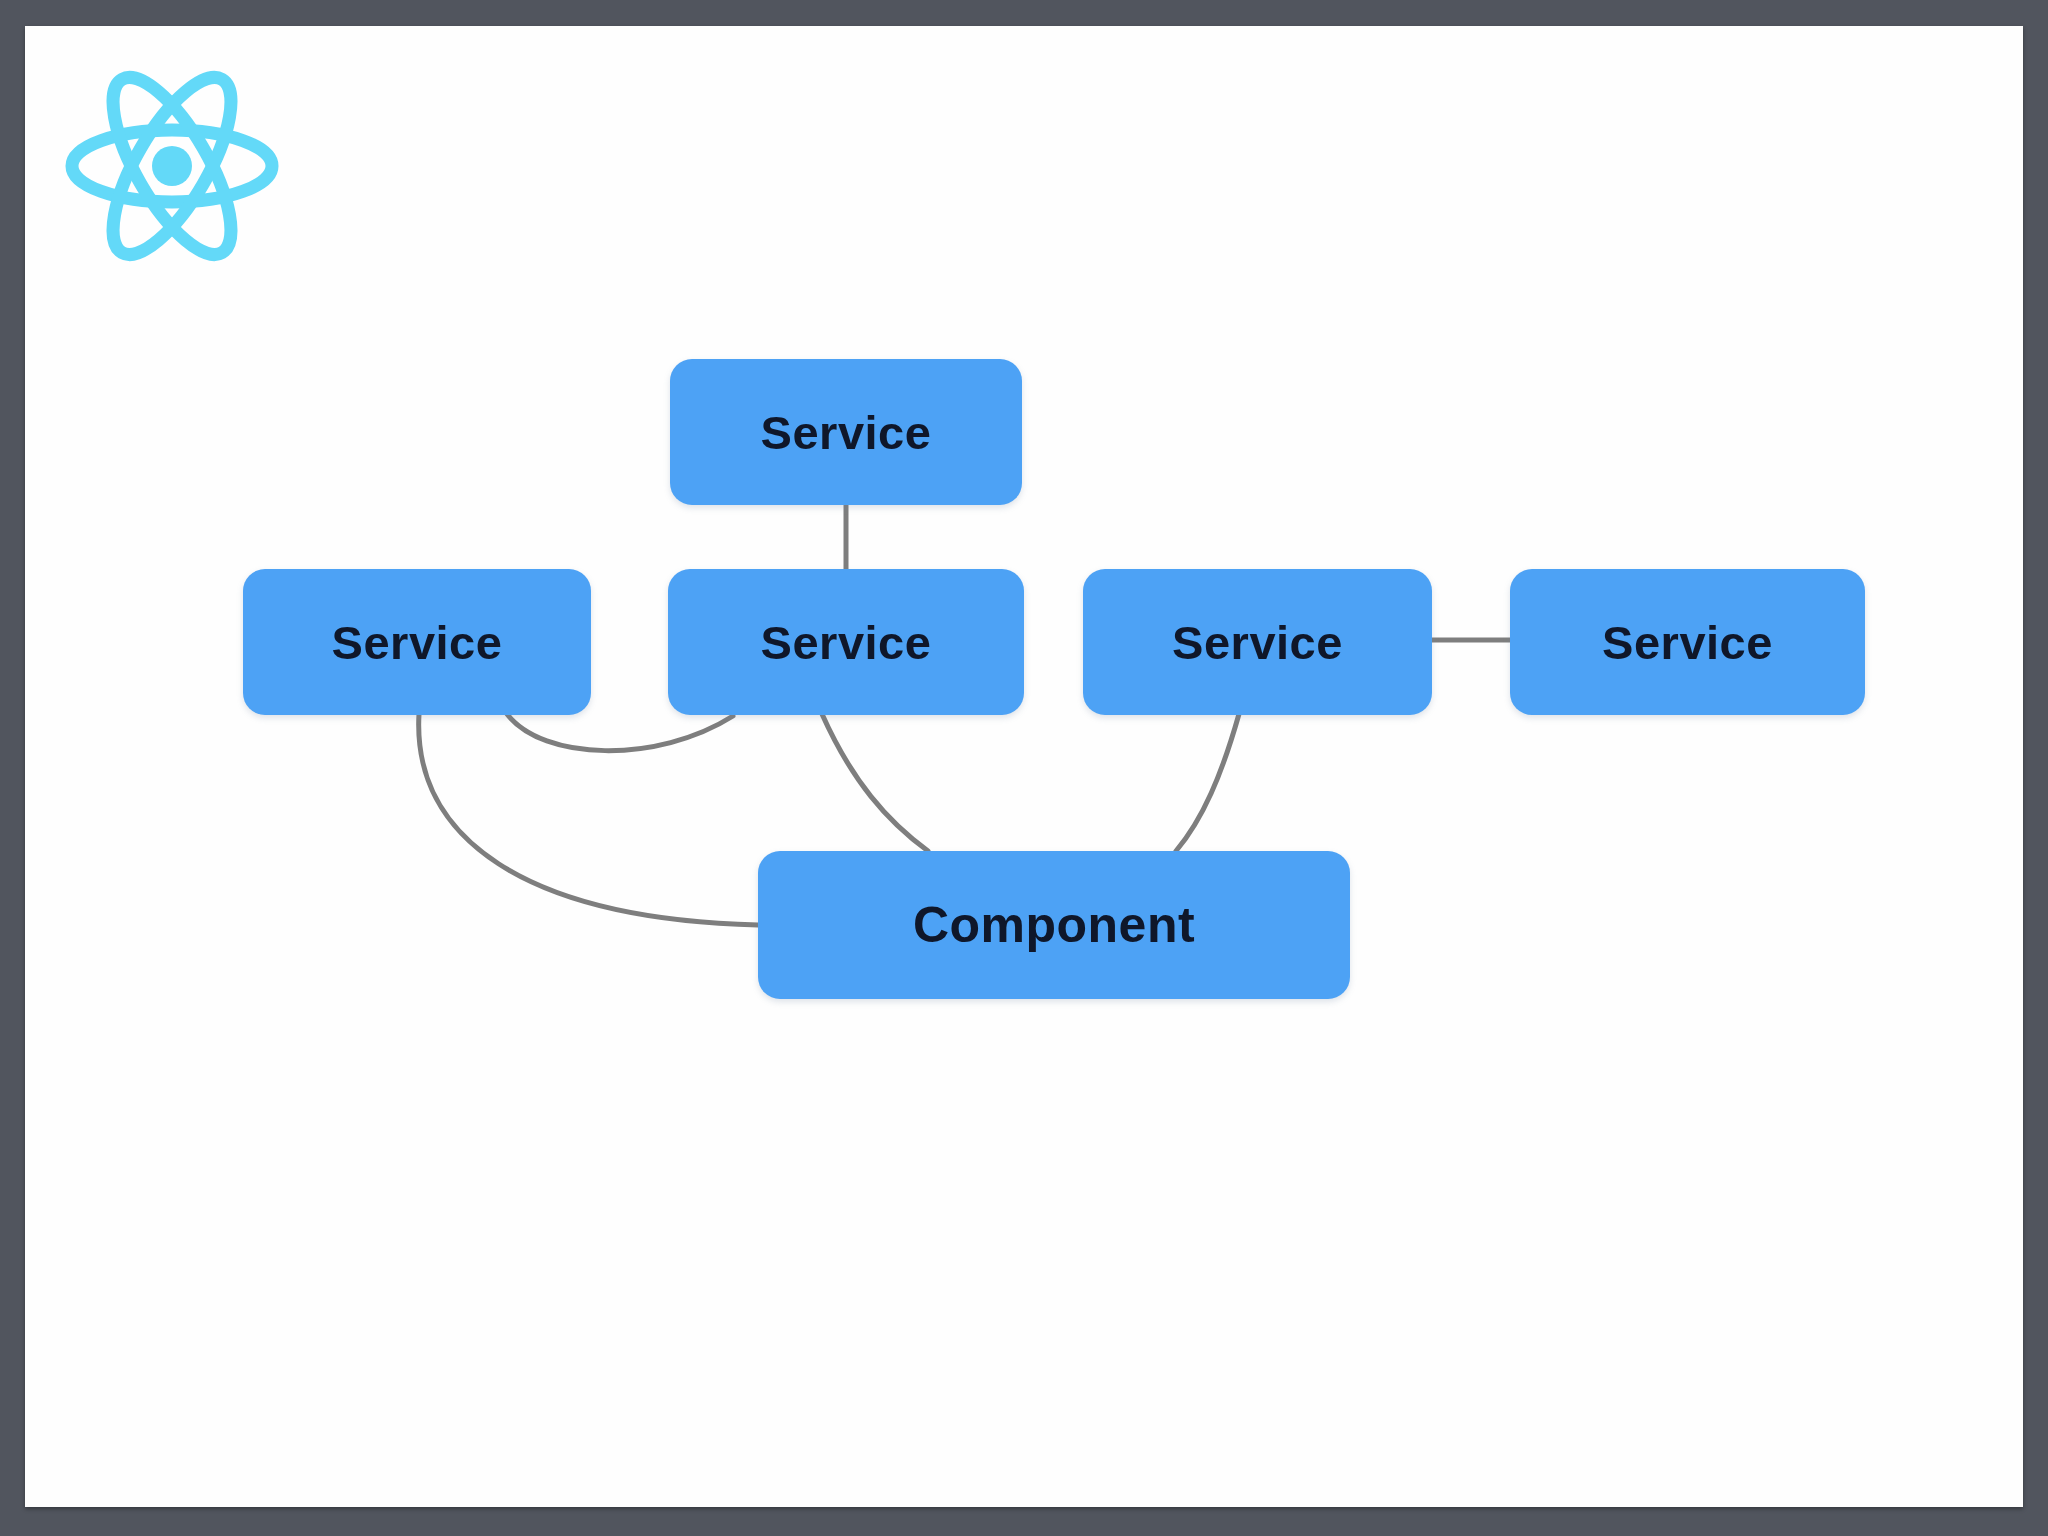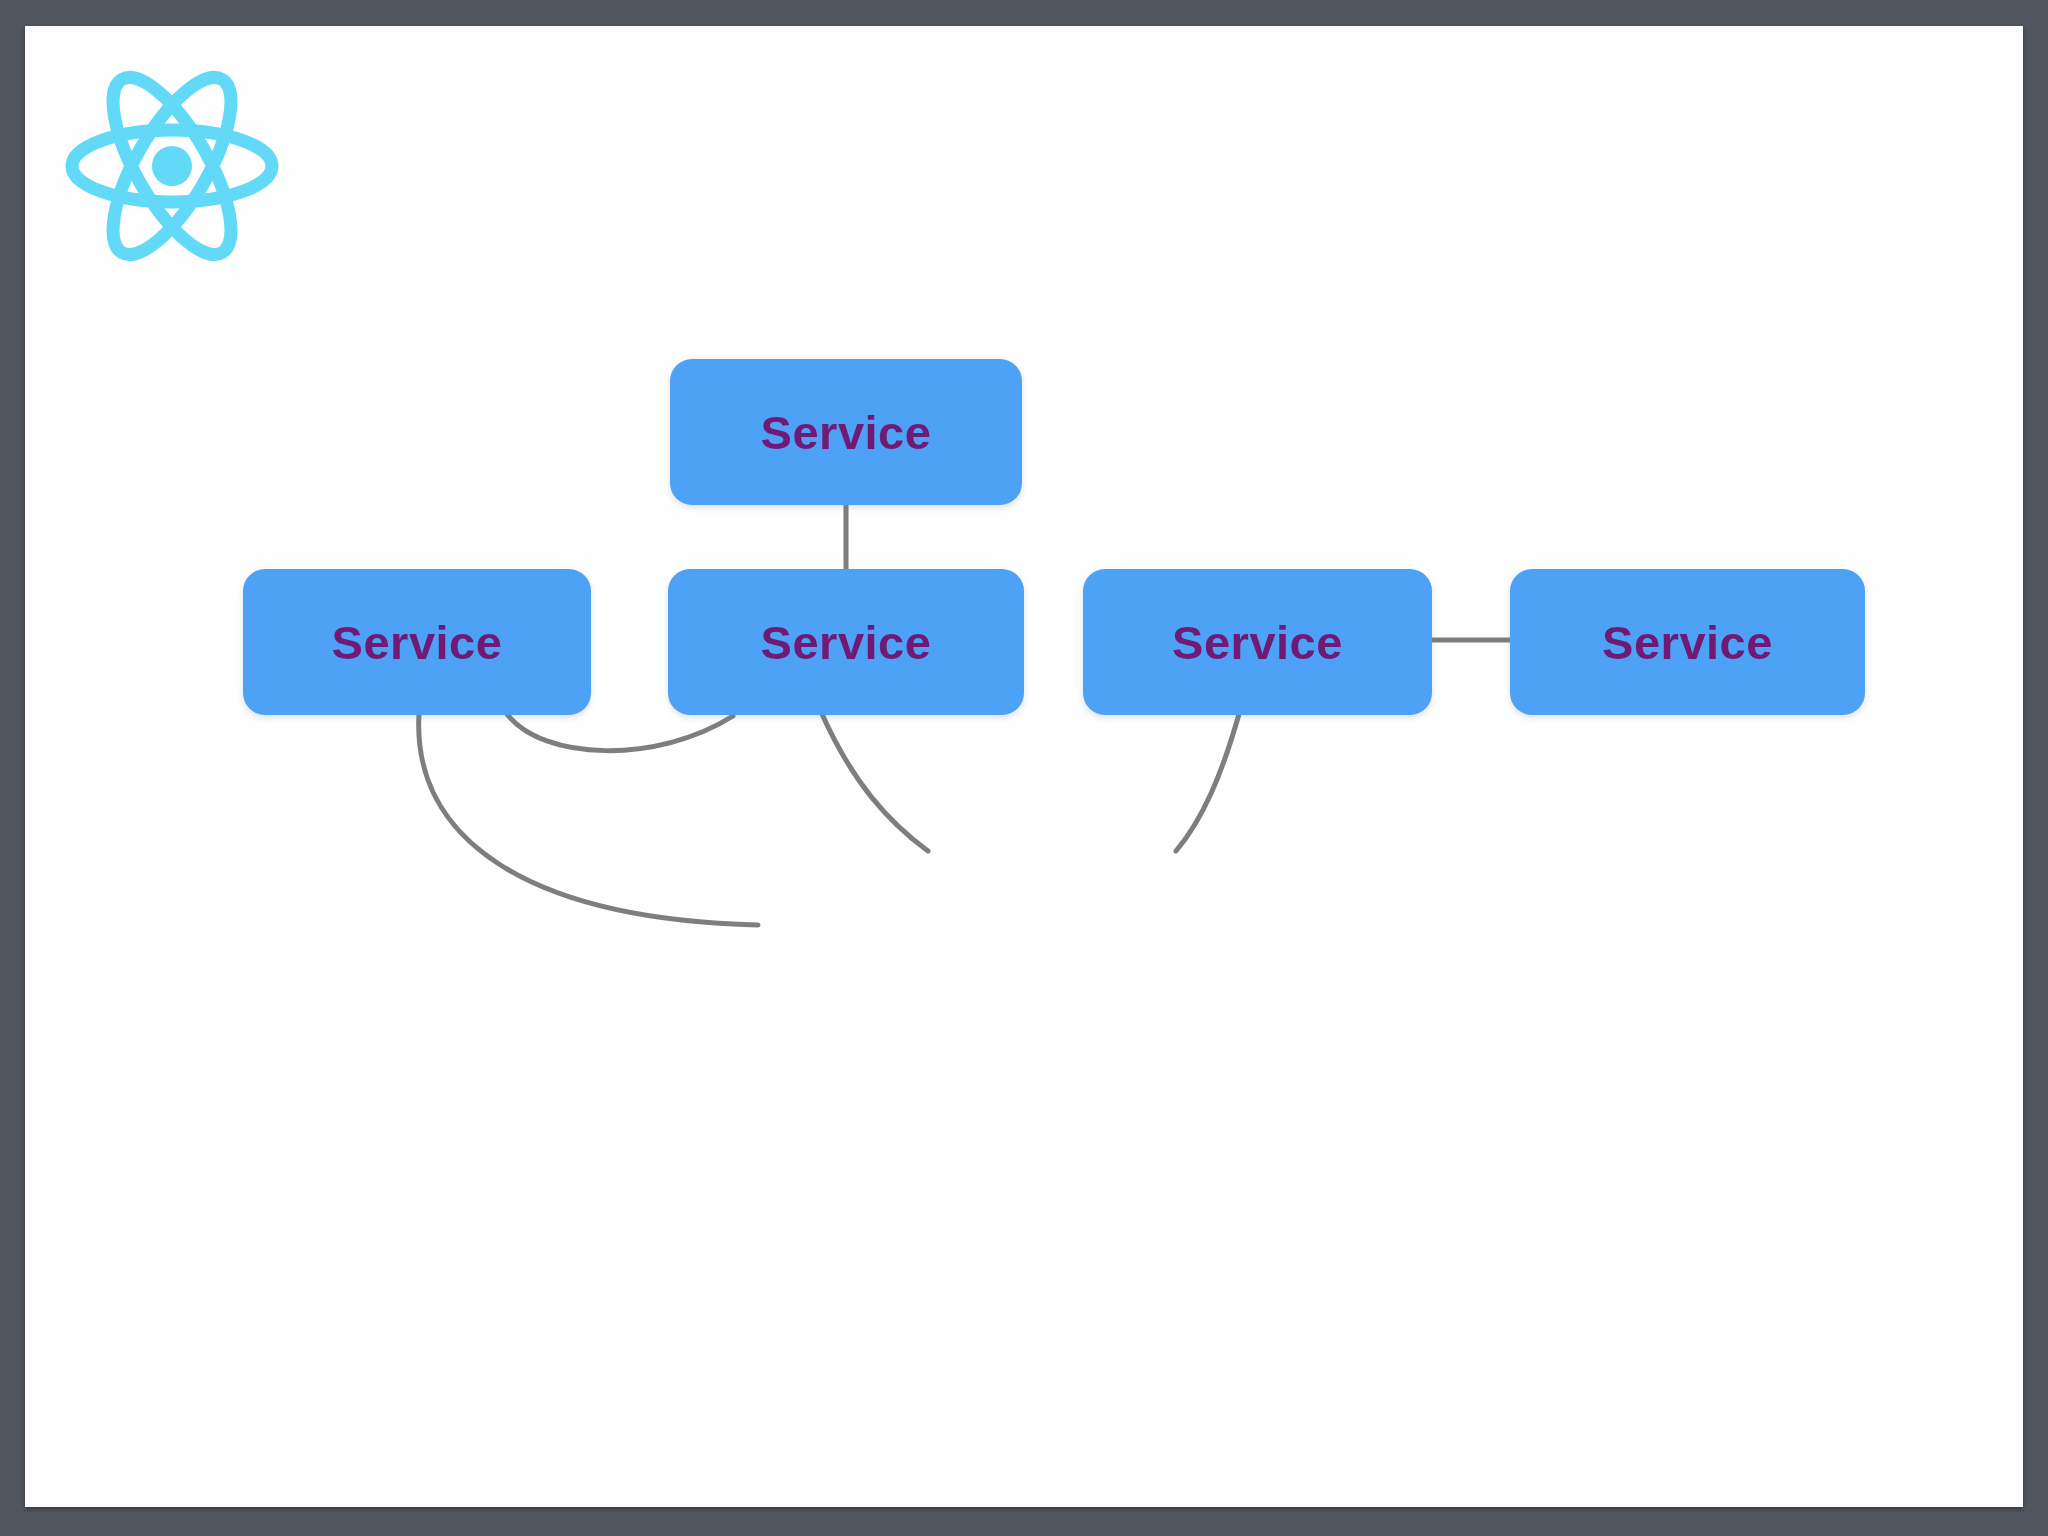--- a/index.html
+++ b/index.html
@@ -32,21 +32,21 @@
     width: 2048px; height: 1536px;
     pointer-events: none;
   }
   .node {
     position: absolute;
     background: #4da2f5;
     border-radius: 22px;
     display: flex;
     align-items: center;
     justify-content: center;
-    color: #701a75;
+    color: #0f172a;
     font-weight: 700;
     letter-spacing: 0.5px;
     box-shadow: 0 3px 6px rgba(110,130,160,0.22);
   }
   .node .label { line-height: 1; }
   .service { font-size: 47px; }
   .component { font-size: 50px; }
 
   .node-service-top       { left: 645px;  top: 333px; width: 352px; height: 146px; }
   .node-service-left      { left: 218px;  top: 543px; width: 348px; height: 146px; }
@@ -96,15 +96,18 @@
     </div>
 
     <div class="node service node-service-right">
       <span class="label">Service</span>
     </div>
 
     <div class="node service node-service-far-right">
       <span class="label">Service</span>
     </div>
 
+    <div class="node component node-component">
+      <span class="label">Component</span>
+    </div>
 
   </div>
 </div>
 
 </body></html>

